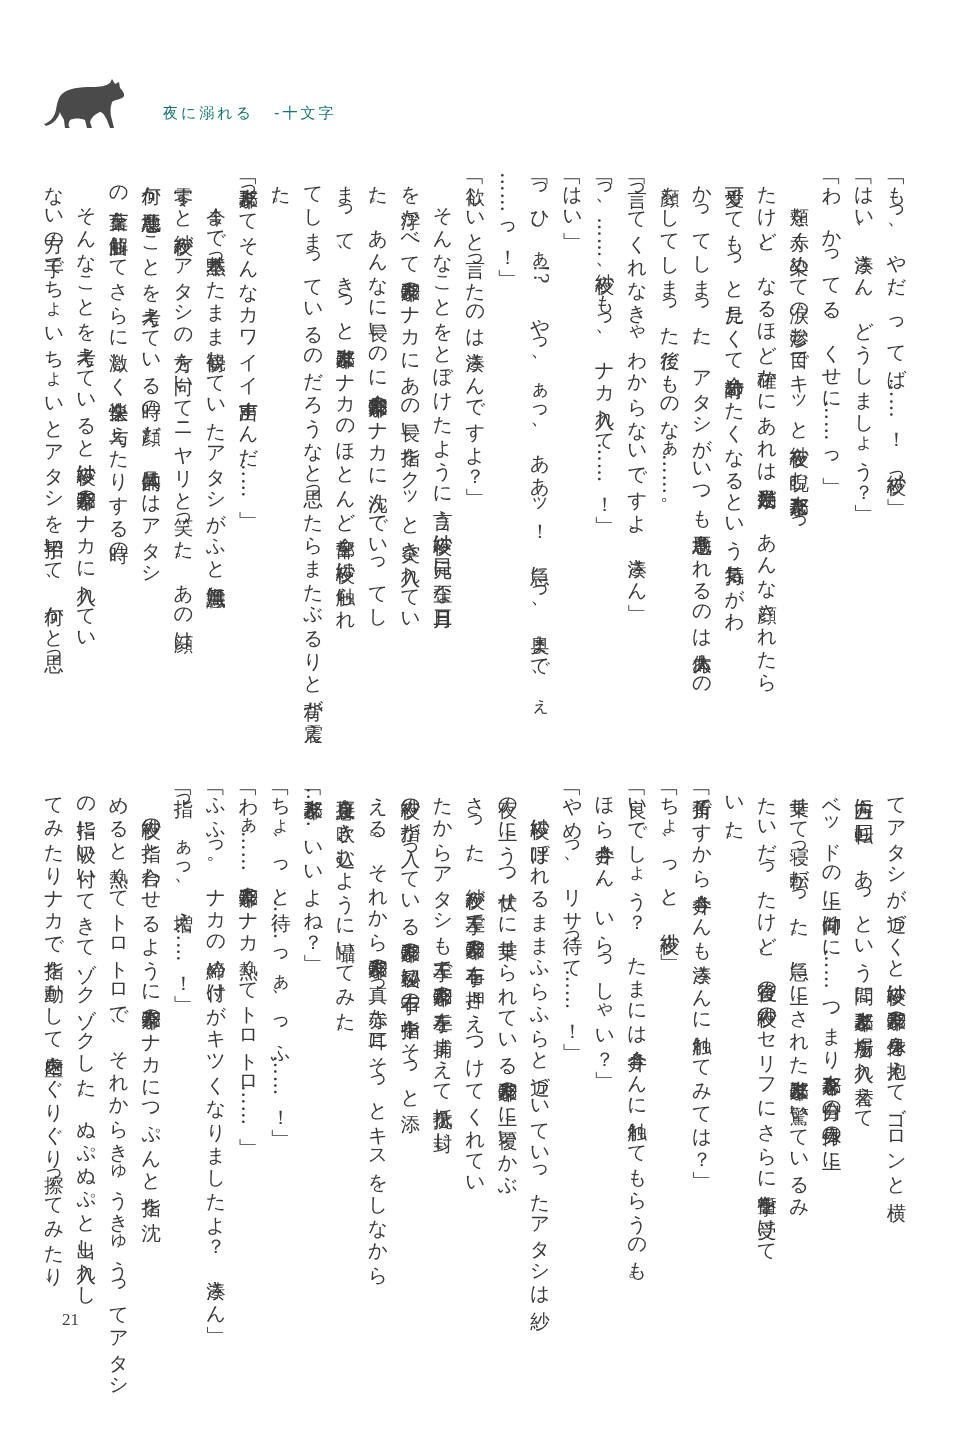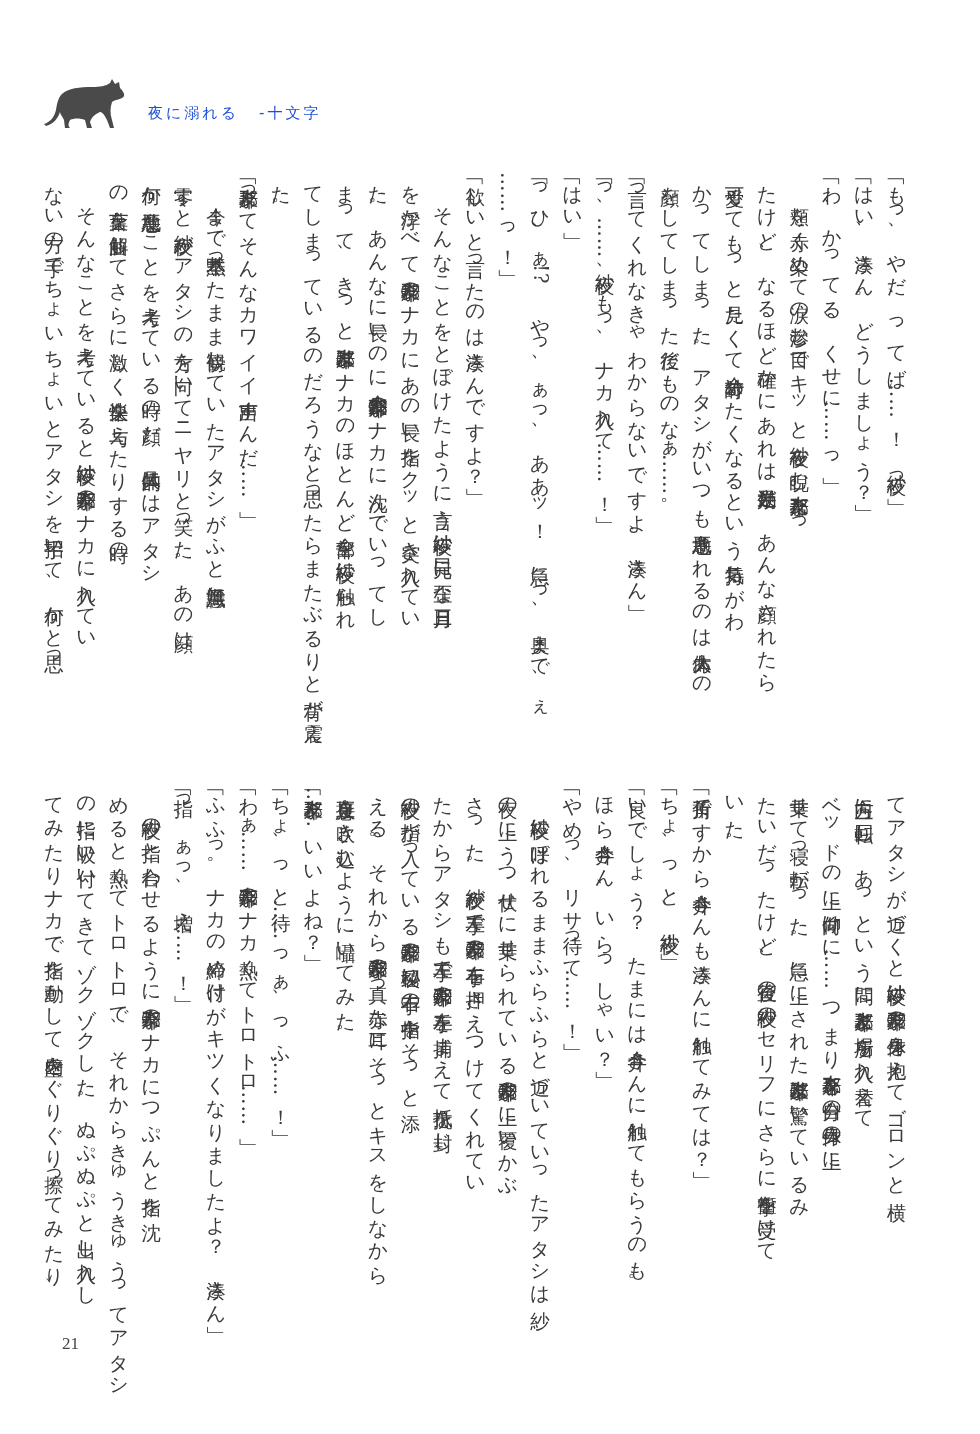--- a/index.html
+++ b/index.html
@@ -10,42 +10,41 @@
       overflow: hidden;
       font-family: "DejaVu Serif", "Liberation Serif", serif;
       color: #333333;
     }
     .header {
       position: absolute; left: 40px; top: 78px;
       height: 60px; width: 320px;
     }
     .cat-icon { position: absolute; left: 0; top: 0; width: 92px; height: 56px; }
     .header-title {
-      position: absolute; left: 108px; top: 26px;
+      position: absolute; left: 123px; top: 26px;
       font-family: "DejaVu Sans", "Liberation Sans", sans-serif;
-      font-size: 15px; letter-spacing: 3px; color: #1d4ed8;
+      font-size: 15px; letter-spacing: 3px; color: #0f766e;
       white-space: nowrap;
     }
     .header-title .sep { display: inline-block; width: 20px; }
     .tier {
       position: absolute;
       writing-mode: vertical-rl;
       font-size: 19.5px;
       line-height: 32.4px;
       letter-spacing: 1px;
       color: #3a3a3a;
     }
     .tier p { margin: 0; white-space: pre; }
     .tier-top { right: 68px; top: 172px; height: 540px; width: 860px; }
     .tier-bottom { right: 68px; top: 783px; height: 540px; width: 860px; }
     .page-number {
       position: absolute; left: 62px; top: 1310px;
       font-size: 17px; color: #444;
       font-family: "Liberation Serif", serif;
-      margin-top: 24px;
     }
   </style>
 </head>
 <body>
 
 <div class="header">
   <svg class="cat-icon" viewBox="0 0 92 56">
     <path fill="#4a4a4a" d="M4,46 C10,44 14,40 16,32 C17,26 18,20 22,16 C28,10 40,9 52,9 C60,9 66,8 70,5 L72,1 L75,6 L79,4 L80,10 C84,14 86,18 82,20 C78,22 74,22 72,24 C70,30 70,36 72,42 L74,50 L70,50 L67,42 C64,36 62,34 60,34 C56,36 52,38 50,44 L52,50 L47,50 L45,42 C40,40 34,40 30,42 C28,46 28,48 30,50 L25,50 L24,42 C22,38 20,36 20,34 C18,40 14,46 6,48 Z"></path>
   </svg>
   <div class="header-title">

